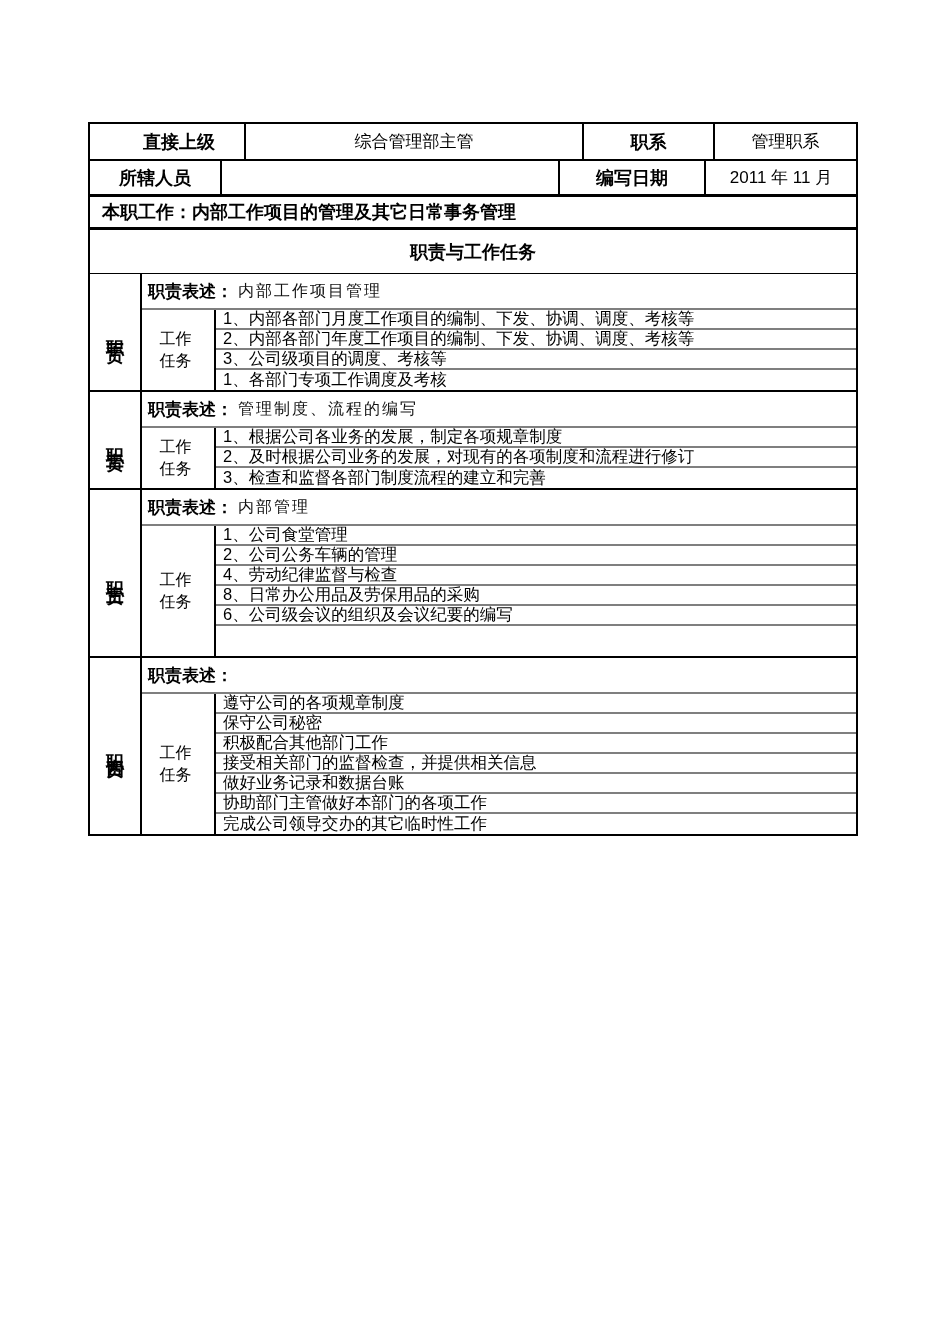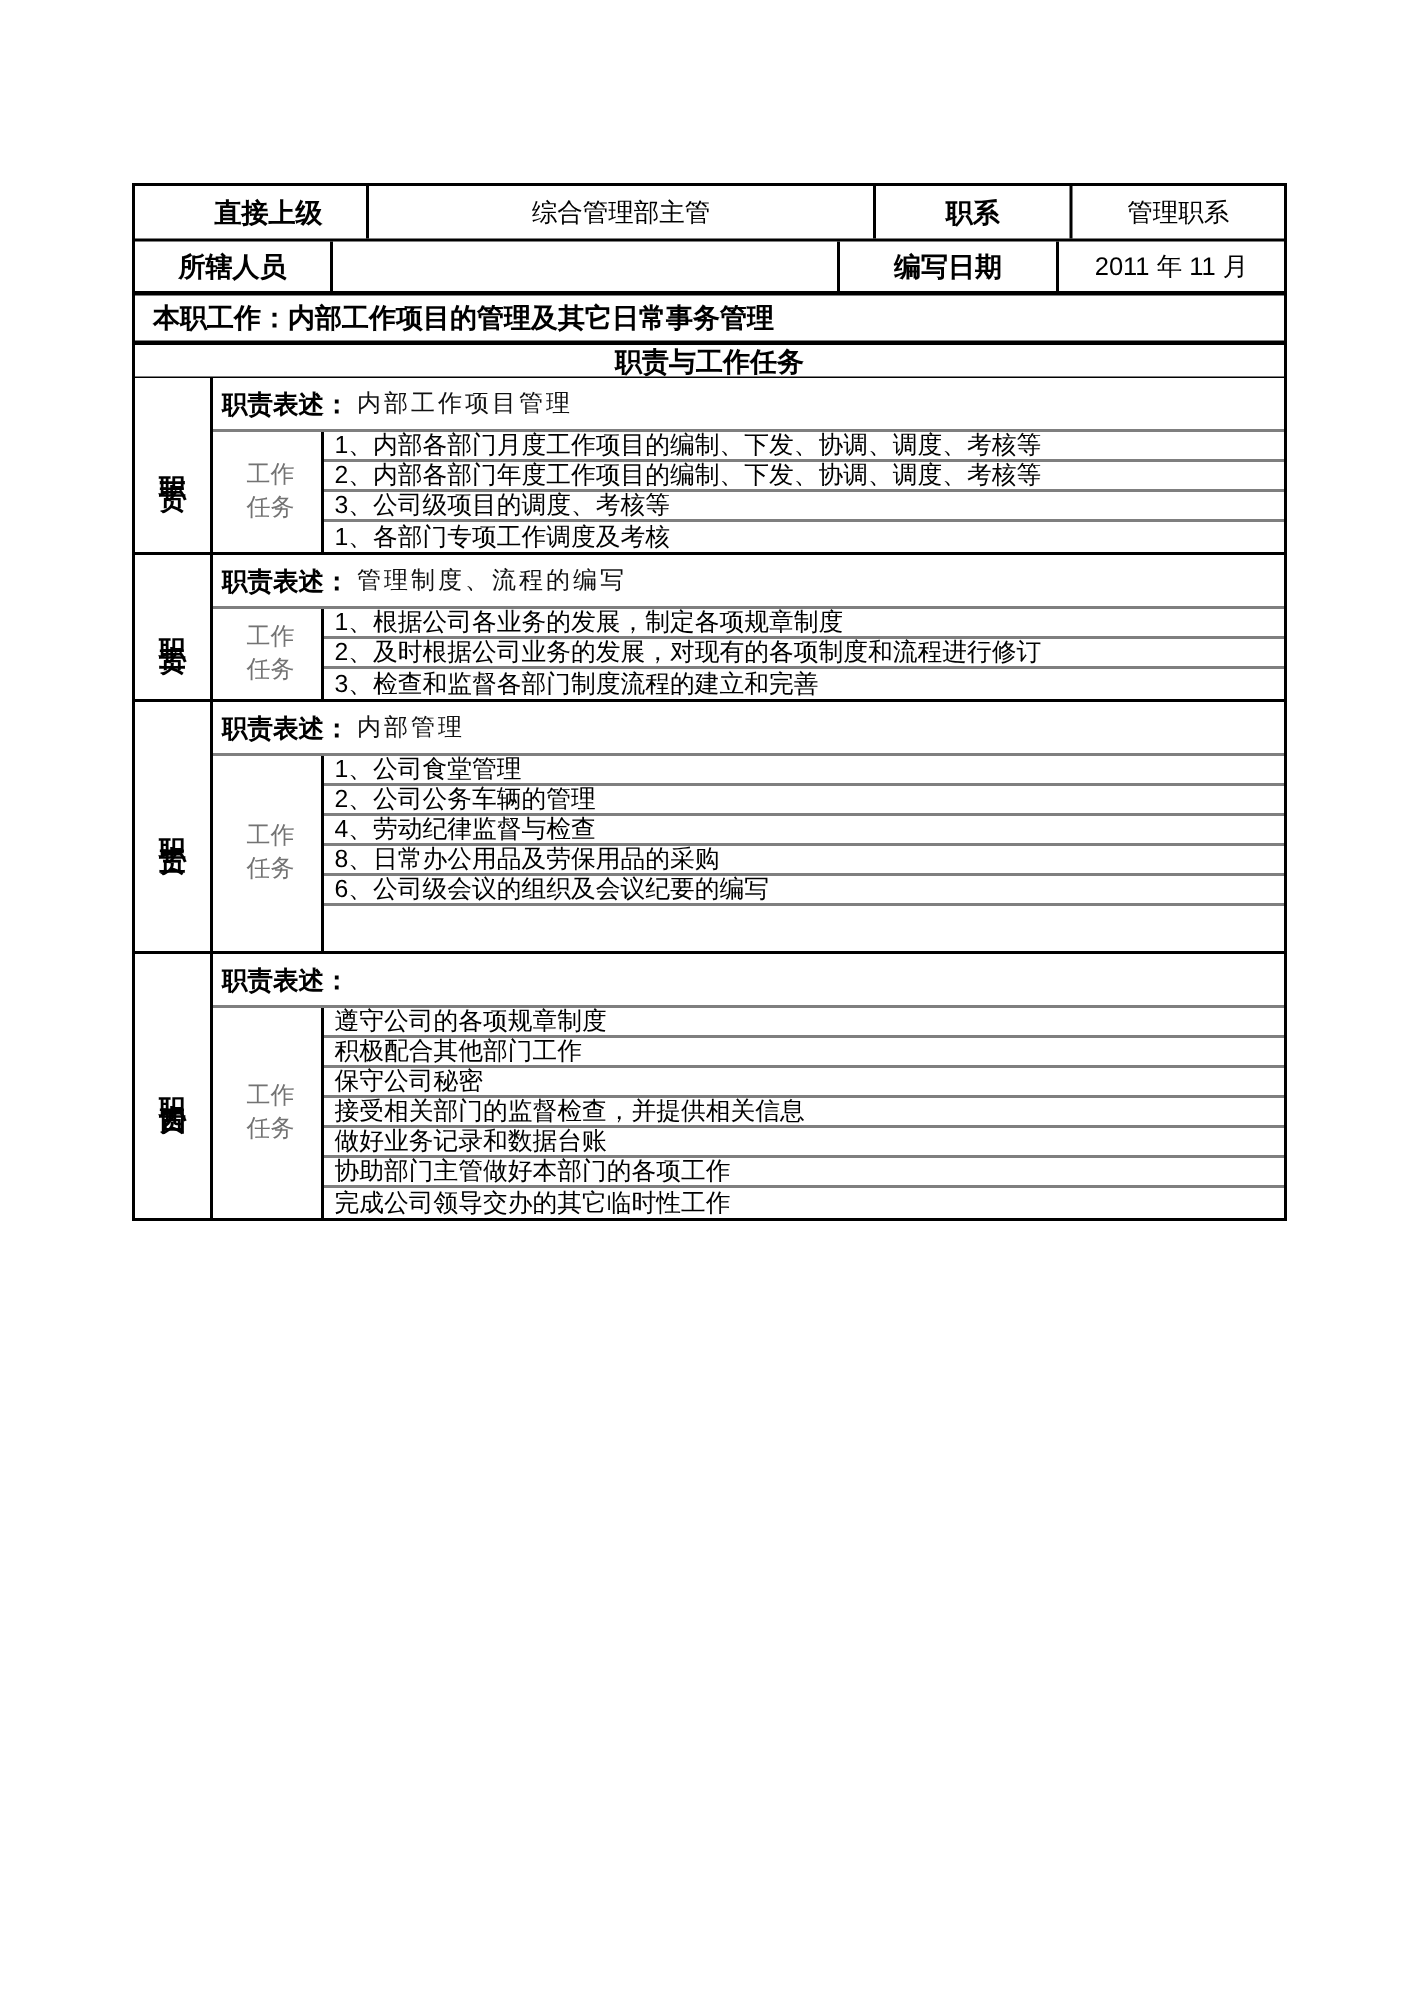--- a/index.html
+++ b/index.html
@@ -23,21 +23,21 @@
   .cell:first-child { border-left: none; }
   .lbl { font-weight: bold; font-size: 18px; }
   .val { font-size: 17px; }
   
   .job-row {
     height: 33px; display: flex; align-items: center; padding-left: 12px;
     border-bottom: 3px solid #000; font-weight: bold; font-size: 18px; white-space: nowrap;
   }
   
   .header-row {
-    height: 22px; display: flex; align-items: center; justify-content: center;
+    height: 44px; display: flex; align-items: center; justify-content: center;
     border-bottom: 1.5px solid #000; font-weight: bold; font-size: 18px;
   }
   
   .duty { display: flex; border-bottom: 2px solid #000; }
   .duty:last-child { border-bottom: none; }
   .duty-id {
     width: 52px; flex: 0 0 52px; border-right: 2px solid #000;
     display: flex; align-items: center; justify-content: center;
   }
   .duty-id span {
@@ -50,22 +50,22 @@
     border-bottom: 2px solid #7f7f7f; white-space: nowrap; overflow: hidden;
   }
   .desc-label { font-weight: bold; font-size: 17px; }
   .desc-value { font-family: "Liberation Serif", serif; font-size: 16px; letter-spacing: 2px; margin-left: 5px; color: #111; }
   .tasks { display: flex; flex: 1; min-width: 0; }
   .tasks-col {
     width: 74px; flex: 0 0 74px; border-right: 2px solid #000;
     display: flex; align-items: center; justify-content: center;
   }
   .tasks-col span {
-    font-family: "Liberation Serif", serif; font-size: 16px; color: #737373;
-    width: 2.3em; text-align: right; line-height: 1.4; word-break: break-all;
+    font-family: "Liberation Serif", serif; font-size: 16px; color: #000000;
+    width: 2.3em; text-align: left; line-height: 1.4; word-break: break-all;
   }
   .task-list { flex: 1; display: flex; flex-direction: column; min-width: 0; }
   .task {
     height: 20px; display: flex; align-items: center; padding-left: 7px;
     border-bottom: 2px solid #7f7f7f; font-size: 16.5px; white-space: nowrap; overflow: hidden;
   }
   .task:last-child { border-bottom: none; }
   .task.empty { height: 30px; }
 </style>
 </head>
@@ -174,22 +174,22 @@
         <div class="desc-row">
           <span class="desc-label">职责表述：</span>
           <span class="desc-value"></span>
         </div>
         <div class="tasks">
           <div class="tasks-col">
             <span>工作任务</span>
           </div>
           <div class="task-list">
             <div class="task">遵守公司的各项规章制度</div>
+            <div class="task">保守公司秘密</div>
             <div class="task">积极配合其他部门工作</div>
-            <div class="task">保守公司秘密</div>
             <div class="task">接受相关部门的监督检查，并提供相关信息</div>
             <div class="task">做好业务记录和数据台账</div>
             <div class="task">协助部门主管做好本部门的各项工作</div>
             <div class="task">完成公司领导交办的其它临时性工作</div>
           </div>
         </div>
       </div>
     </div>
 
   </div>

